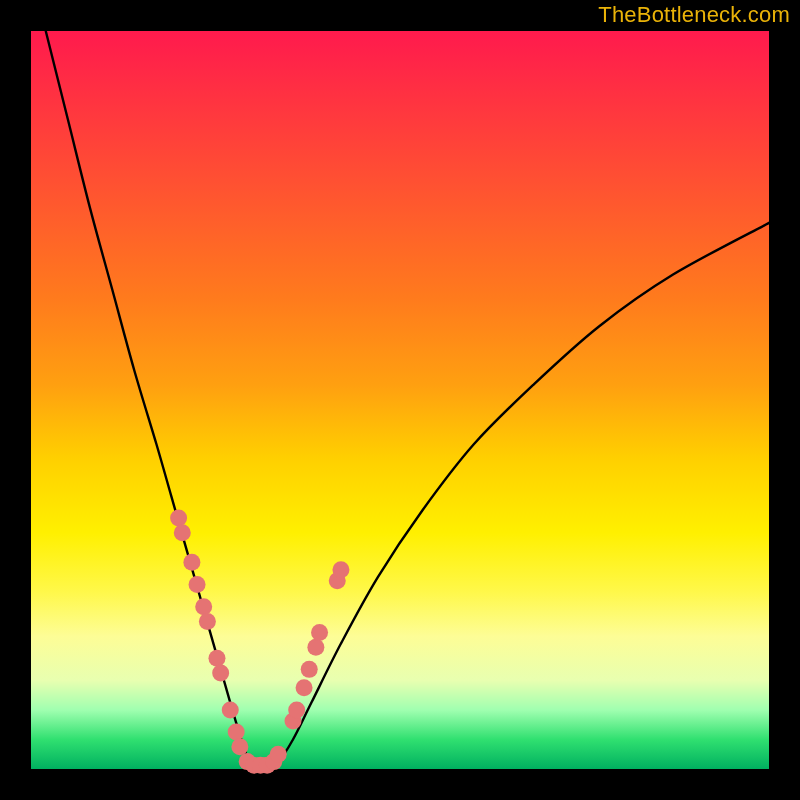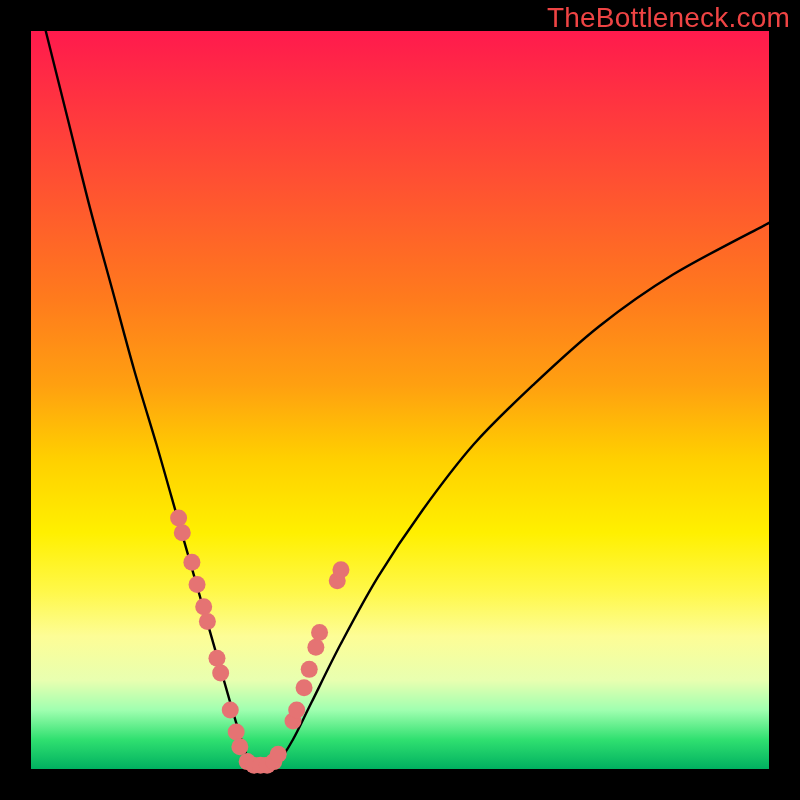--- a/index.html
+++ b/index.html
@@ -40,22 +40,22 @@
       #e8ffb0 88%,
       #a0ffb0 92%,
       #30e070 96%,
       #00b060 100%
     );
   }
   .watermark {
     position: absolute;
     top: 2px;
     right: 10px;
-    color: #ef4444;
-    font-size: 28px;
+    color: #eab308;
+    font-size: 22px;
     font-weight: 500;
     letter-spacing: 0.2px;
     font-family: Arial, Helvetica, sans-serif;
   }
   svg.curve {
     position: absolute;
     top: 0;
     left: 0;
     width: 738px;
     height: 738px;

